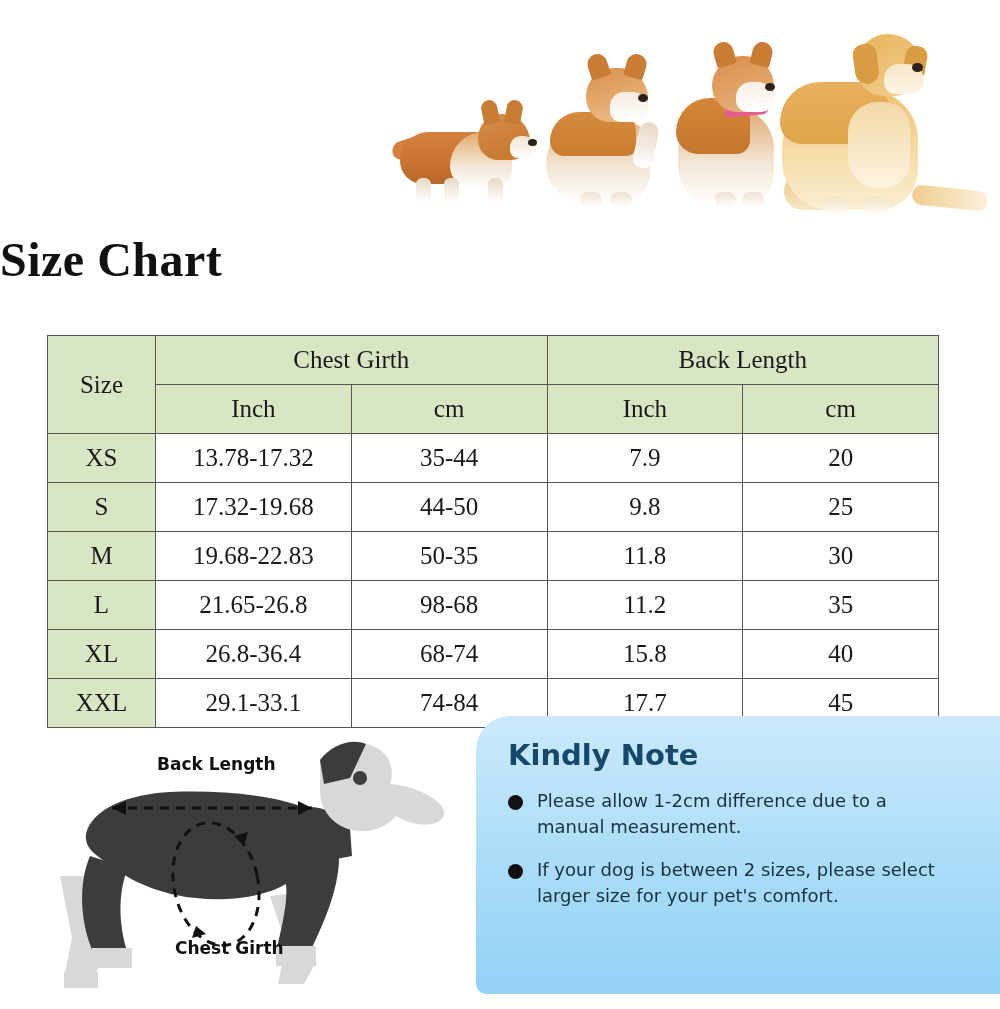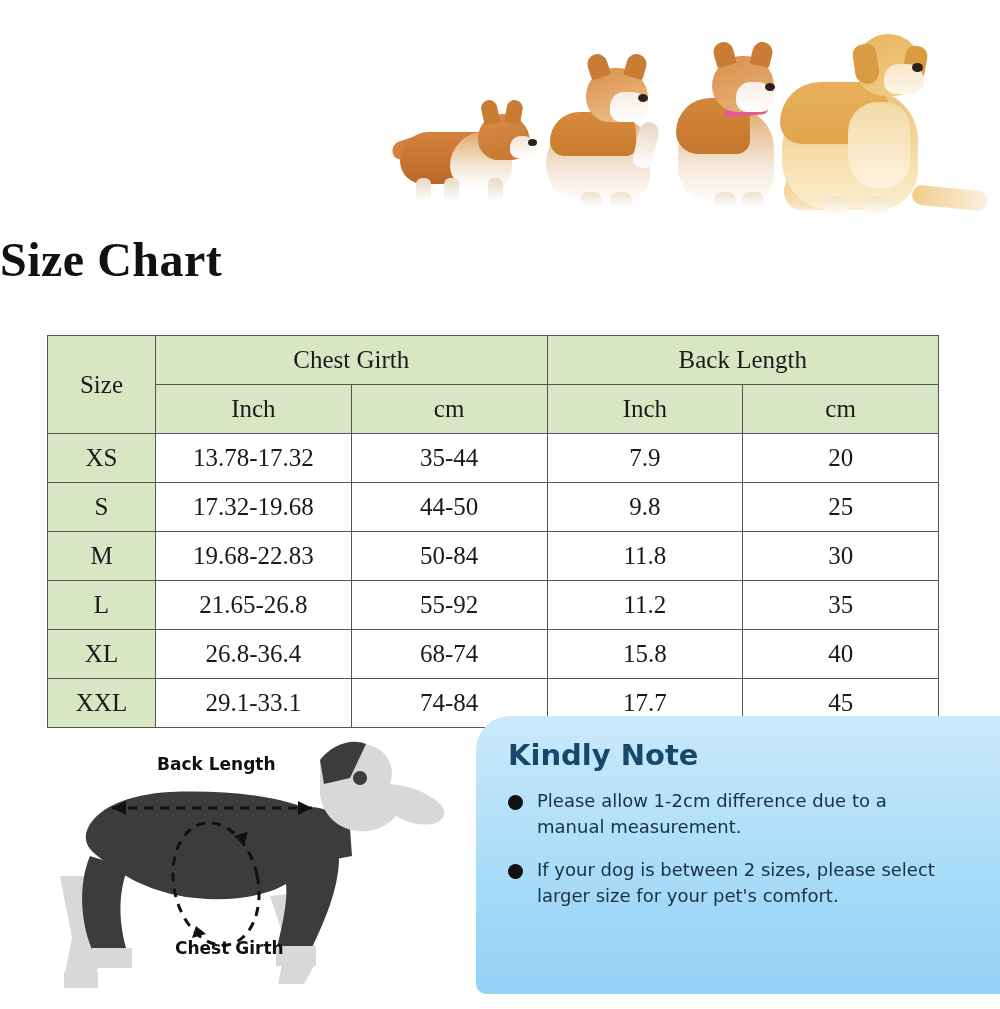--- a/index.html
+++ b/index.html
@@ -328,28 +328,28 @@
     <tr class="row-h">
       <td class="size-cell">S</td>
       <td>17.32-19.68</td>
       <td>44-50</td>
       <td>9.8</td>
       <td>25</td>
     </tr>
     <tr class="row-h">
       <td class="size-cell">M</td>
       <td>19.68-22.83</td>
-      <td>50-84</td>
+      <td>50-35</td>
       <td>11.8</td>
       <td>30</td>
     </tr>
     <tr class="row-h">
       <td class="size-cell">L</td>
       <td>21.65-26.8</td>
-      <td>55-92</td>
+      <td>98-68</td>
       <td>11.2</td>
       <td>35</td>
     </tr>
     <tr class="row-h">
       <td class="size-cell">XL</td>
       <td>26.8-36.4</td>
       <td>68-74</td>
       <td>15.8</td>
       <td>40</td>
     </tr>

